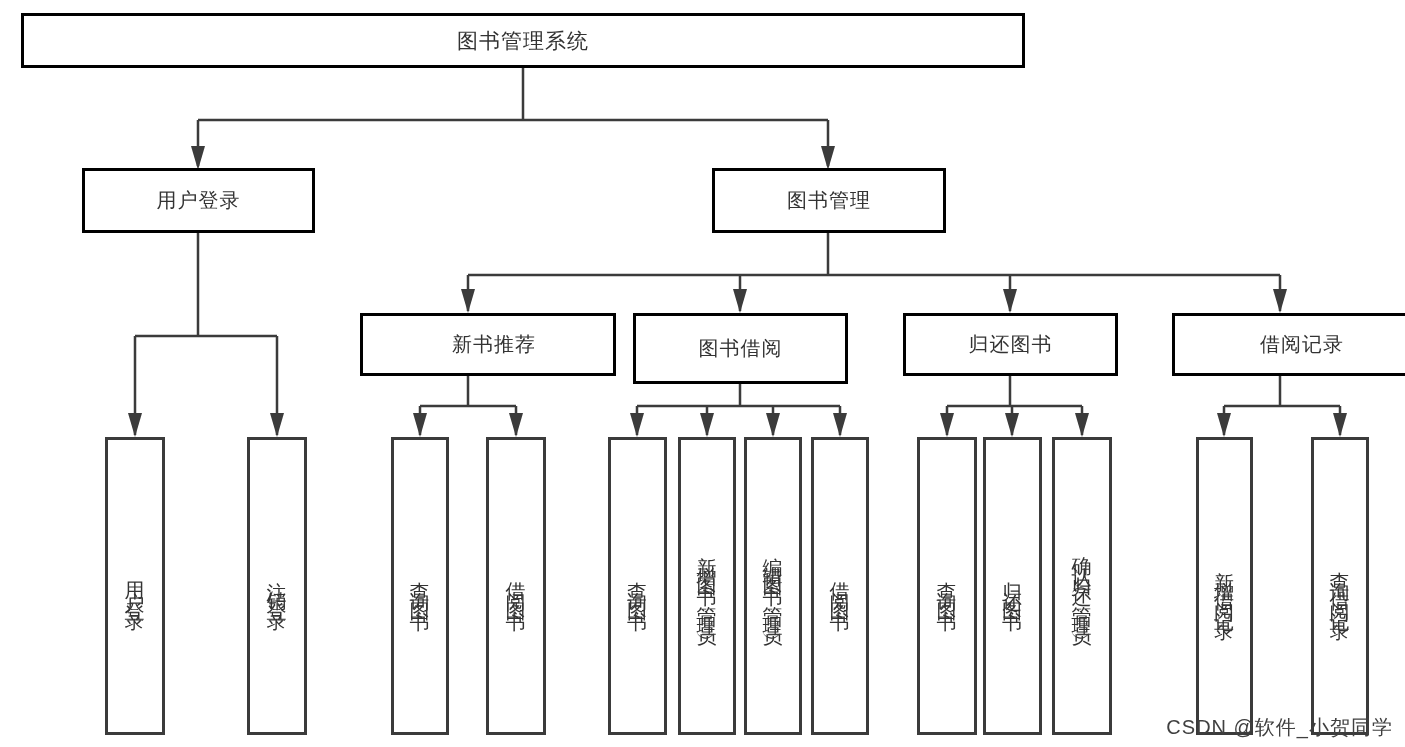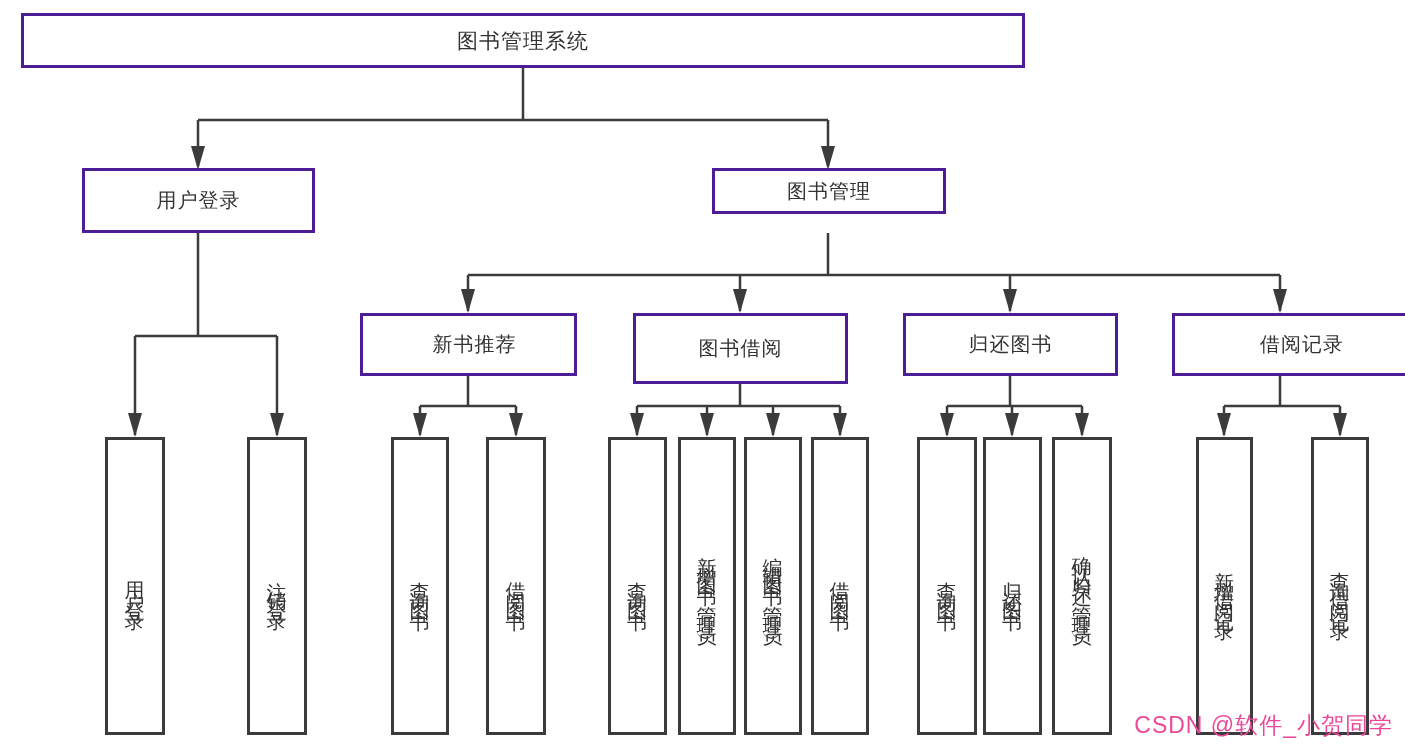--- a/index.html
+++ b/index.html
@@ -19,21 +19,21 @@
   #connector-svg {
     position: absolute;
     left: 0;
     top: 0;
     width: 1405px;
     height: 747px;
   }
   .node {
     position: absolute;
     box-sizing: border-box;
-    border: 3px solid #4c1d95;
+    border: 3px solid #000000;
     background: #ffffff;
     display: flex;
     align-items: center;
     justify-content: center;
     font-size: 20px;
     color: #333333;
     letter-spacing: 1px;
     z-index: 2;
   }
   .node.root {
@@ -57,22 +57,22 @@
     font-size: 20px;
     line-height: 1;
     letter-spacing: 10px;
     color: #333333;
     white-space: nowrap;
   }
   .watermark {
     position: absolute;
     right: 12px;
     bottom: 6px;
-    font-size: 23px;
-    color: #ec4899;
+    font-size: 20px;
+    color: #404040;
     letter-spacing: 1px;
     z-index: 5;
   }
 </style>
 </head>
 <body>
 
 <div id="canvas">
 
   <svg id="connector-svg" viewBox="0 0 1405 747" xmlns="http://www.w3.org/2000/svg">
@@ -106,25 +106,25 @@
     </g>
   </svg>
 
   <div class="node root" style="left:21px; top:13px; width:1004px; height:55px;">
     <span>图书管理系统</span>
   </div>
 
   <div class="node" style="left:82px; top:168px; width:233px; height:65px;">
     <span>用户登录</span>
   </div>
-  <div class="node" style="left:712px; top:168px; width:234px; height:46px;">
+  <div class="node" style="left:712px; top:168px; width:234px; height:65px;">
     <span>图书管理</span>
   </div>
 
-  <div class="node" style="left:360px; top:313px; width:217px; height:63px;padding-left:12px;">
+  <div class="node" style="left:360px; top:313px; width:256px; height:63px;padding-left:12px;">
     <span>新书推荐</span>
   </div>
   <div class="node" style="left:633px; top:313px; width:215px; height:71px;">
     <span>图书借阅</span>
   </div>
   <div class="node" style="left:903px; top:313px; width:215px; height:63px;">
     <span>归还图书</span>
   </div>
   <div class="node" style="left:1172px; top:313px; width:260px; height:63px;">
     <span>借阅记录</span>

